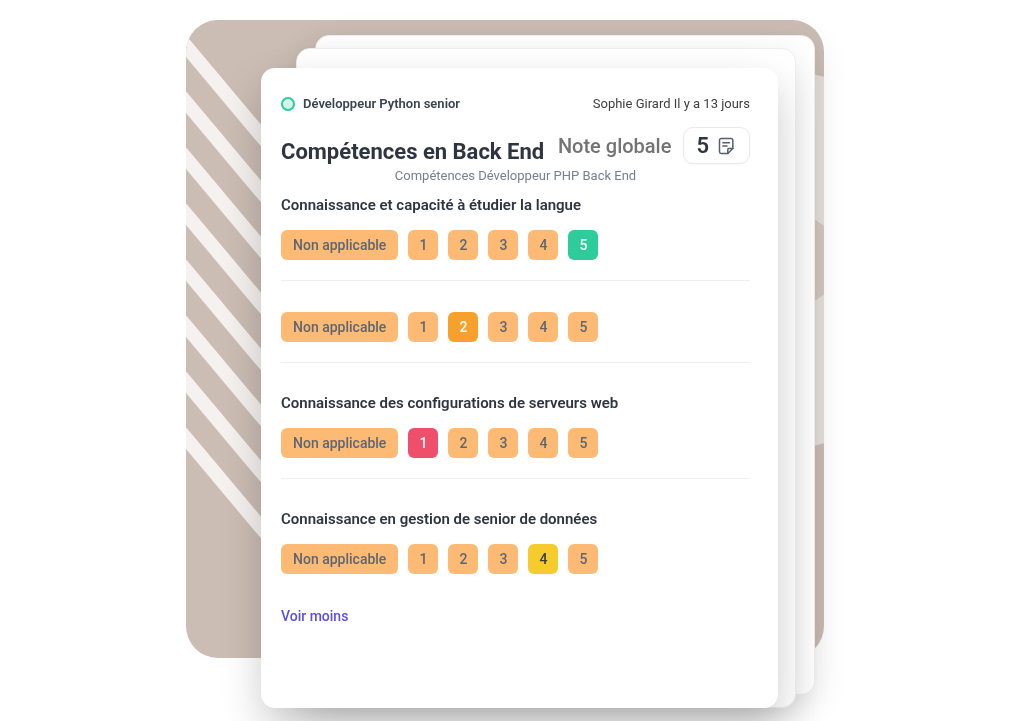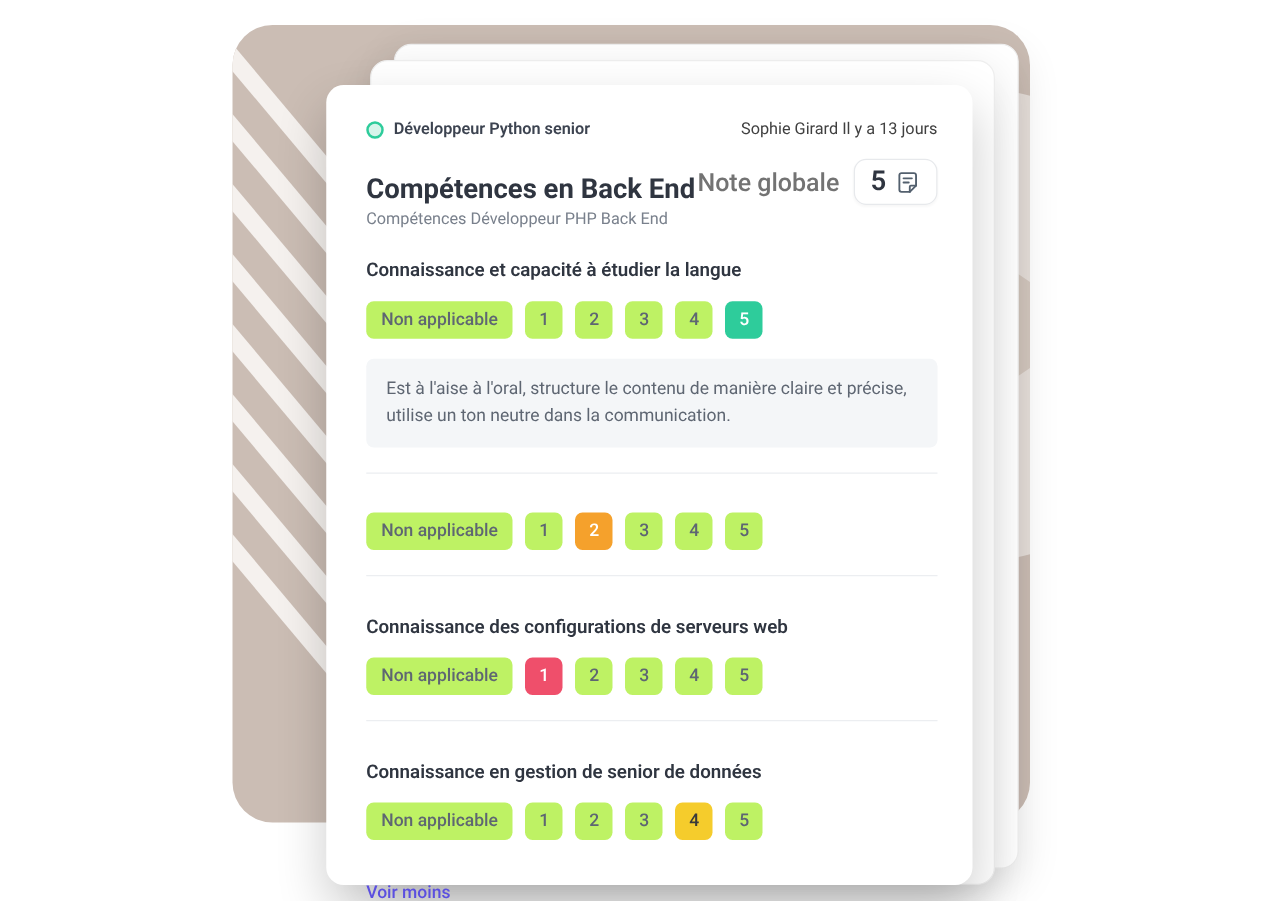--- a/index.html
+++ b/index.html
@@ -58,52 +58,52 @@
 
     
     .card {
       position: absolute;
       left: 261px; top: 68px;
       width: 517px; height: 640px;
       background: #ffffff;
       border-radius: 14px;
       box-shadow: 0 18px 40px rgba(0,0,0,0.2);
       z-index: 5;
-      padding: 28px 28px 0 32px;
+      padding: 28px 28px 0 20px;
       color:#333A44;
     }
 
     .top-row { display:flex; justify-content:space-between; align-items:center; font-size:13px; margin-bottom:16px;}
     .badge-row { display:flex; align-items:center; gap:8px;}
     .status-dot { width:14px; height:14px; border-radius:50%; border:2px solid #2ECC9B; background:#D7F5EB; flex:0 0 auto;}
     .job-title { color:#3C4350; font-weight:600; font-size:13px;}
     .meta{color:#404040; font-size:13px;}
 
     .head-row { display:flex; justify-content:space-between; align-items:flex-end; margin-bottom:4px;}
     .h1 { font-size:22px; font-weight:700; color:#2F3540;}
-    .subtitle{ font-size:13px; color:#79808C; margin-bottom:24px;}
+    .subtitle{ font-size:13px; color:#79808C; margin-bottom:13px;text-align:center;}
 
     .score-wrap{ display:flex; align-items:center; gap:12px; }
     .score-label{ font-size:20px; color:#737373; font-weight:500;}
     .score-box{
       display:flex; align-items:center; gap:8px;
       border:1px solid #E7E9EC; border-radius:10px;
       padding:5px 12px;
       box-shadow: 0 1px 2px rgba(0,0,0,0.03);
     }
     .score-num{ font-size:22px; font-weight:600; color:#2F3540;}
     .note-icon{ width:20px; height:20px; color:#53606E; display:flex; align-items:center; justify-content:center;}
 
     .section { padding-bottom:20px; margin-bottom:31px; border-bottom:1px solid #ECEEF1; }
     .section:last-of-type{border-bottom:none; margin-bottom:10px;}
     .q-title { font-size:15px; font-weight:600; color:#2F3540; margin-bottom:16px;}
 
     .rating-row{ display:flex; gap:10px; align-items:center;}
     .chip{
-      background:#bef264; color:#5E6672;
+      background:#fdba74; color:#5E6672;
       border-radius:6px;
       font-size:14px; line-height:1;
       display:flex; align-items:center; justify-content:center;
       cursor:pointer;
       font-weight:500;
     }
     .chip.num{ width:30px; height:30px;}
     .chip.na{ padding:0 12px; height:30px;}
     .chip.c5{ background:#2ECC9B; color:#fff;}
     .chip.c2{ background:#F5A12C; color:#fff;}
@@ -179,21 +179,20 @@
       <div class="section">
         <div class="q-title">Connaissance et capacité à étudier la langue</div>
         <div class="rating-row">
           <div class="chip na">Non applicable</div>
           <div class="chip num">1</div>
           <div class="chip num">2</div>
           <div class="chip num">3</div>
           <div class="chip num">4</div>
           <div class="chip num c5">5</div>
         </div>
-        <div class="note-box">Est à l'aise à l'oral, structure le contenu de manière claire et précise, utilise un ton neutre dans la communication.</div>
       </div>
       <div class="section">
         <div class="rating-row">
           <div class="chip na">Non applicable</div>
           <div class="chip num">1</div>
           <div class="chip num c2">2</div>
           <div class="chip num">3</div>
           <div class="chip num">4</div>
           <div class="chip num">5</div>
         </div>

